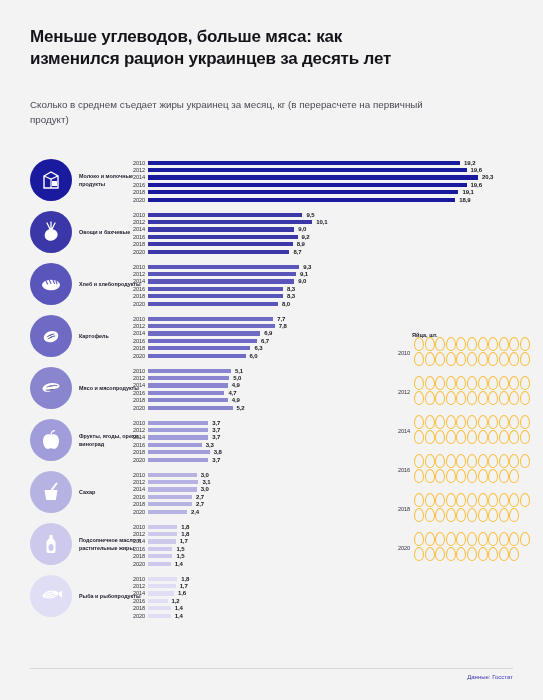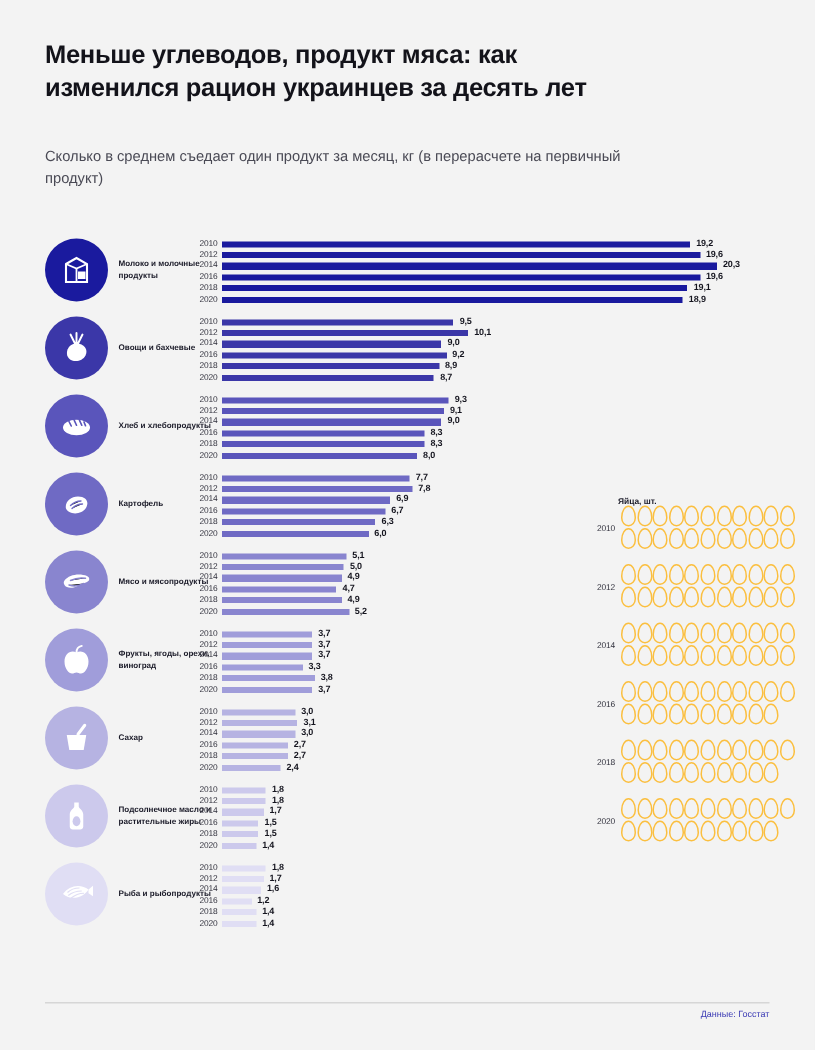--- a/index.html
+++ b/index.html
@@ -128,22 +128,22 @@
     position: absolute; right: 30px; top: 674px;
     font-size: 6px; color: #3a3ab4;
   }
 </style>
 </head>
 <body>
 
 <div id="page">
 
   <div id="header">
-    <div id="title">Меньше углеводов, продукт мяса: как изменился рацион украинцев за десять лет</div>
-    <div id="subtitle">Сколько в среднем съедает один продукт за месяц, кг (в перерасчете на первичный продукт)</div>
+    <div id="title">Меньше углеводов, больше мяса: как изменился рацион украинцев за десять лет</div>
+    <div id="subtitle">Сколько в среднем съедает жиры украинец за месяц, кг (в перерасчете на первичный продукт)</div>
   </div>
 
   <div id="chart-area">
       <div class="group">
         <div class="group-icon" style="background: rgb(26, 26, 158);">
           <svg width="26" height="26" viewBox="0 0 26 26">
             <path d="M6 9 L13 5 L20 9 L20 21 L6 21 Z" fill="none" stroke="#fff" stroke-width="1.4"></path>
             <path d="M6 9 L13 12 L20 9" fill="none" stroke="#fff" stroke-width="1.2"></path>
             <path d="M13 12 L13 21" stroke="#fff" stroke-width="1.2"></path>
             <path d="M14 14 h5 v5 h-5 z" fill="#fff"></path>

